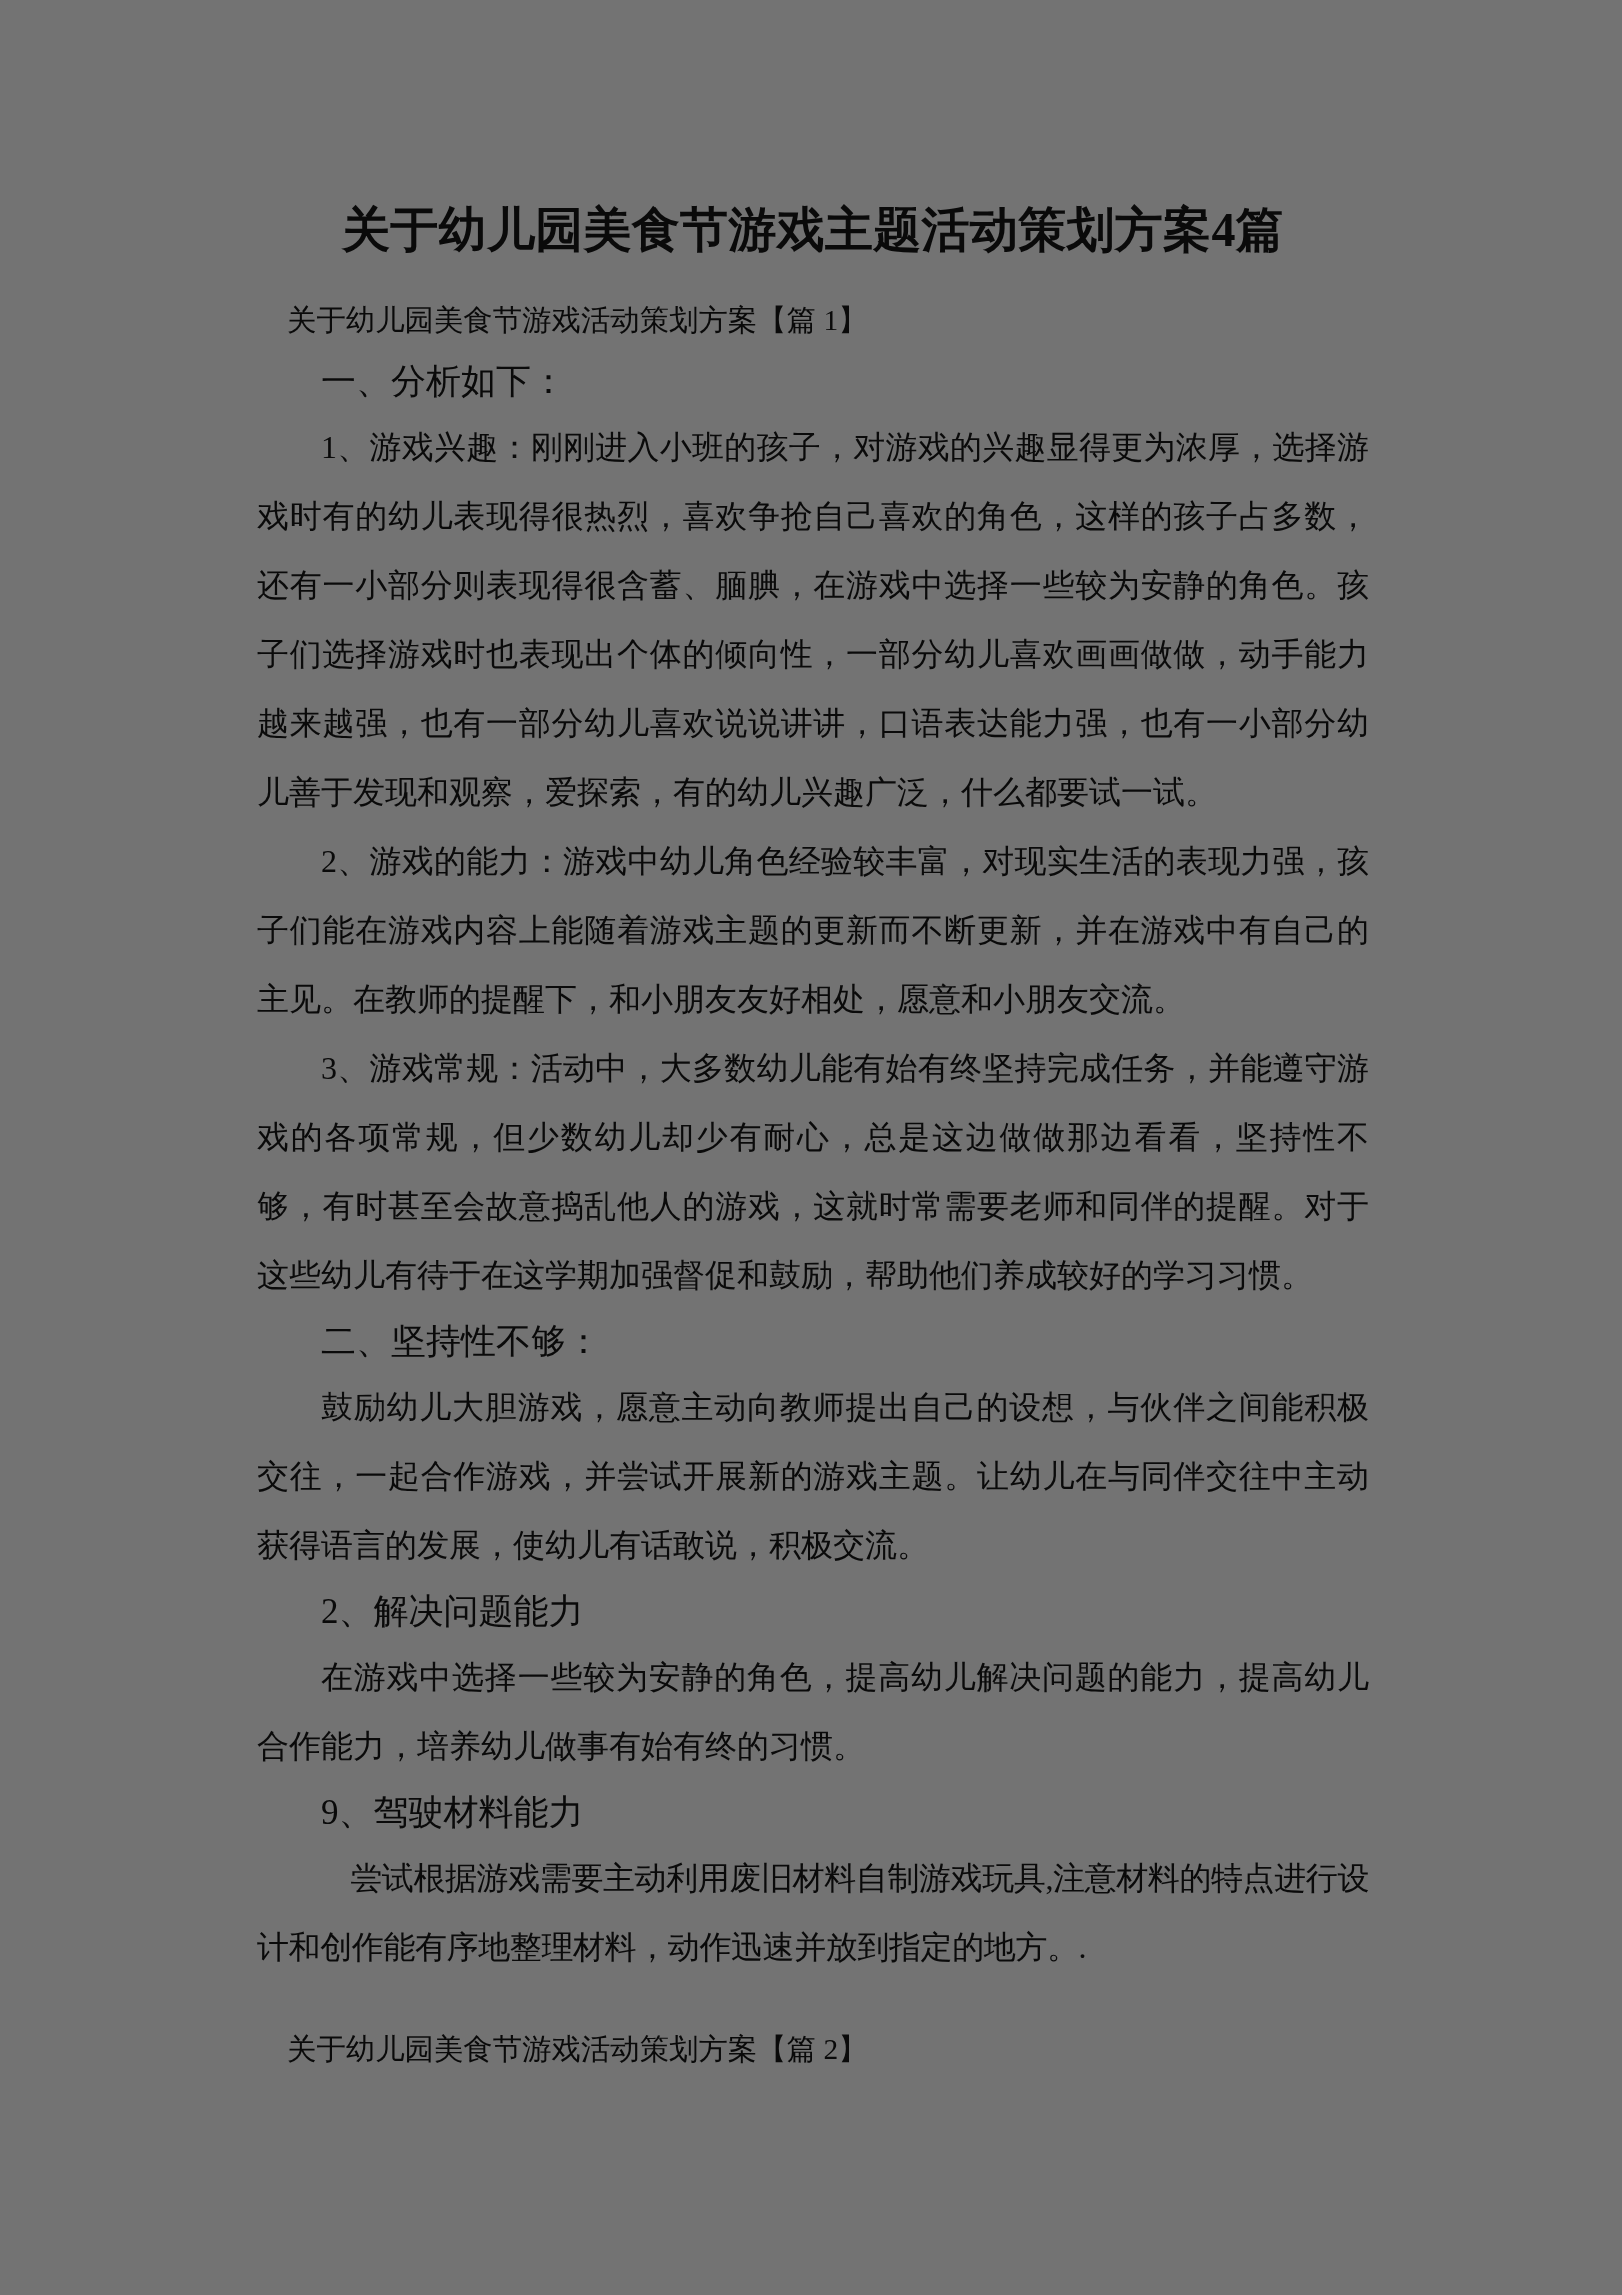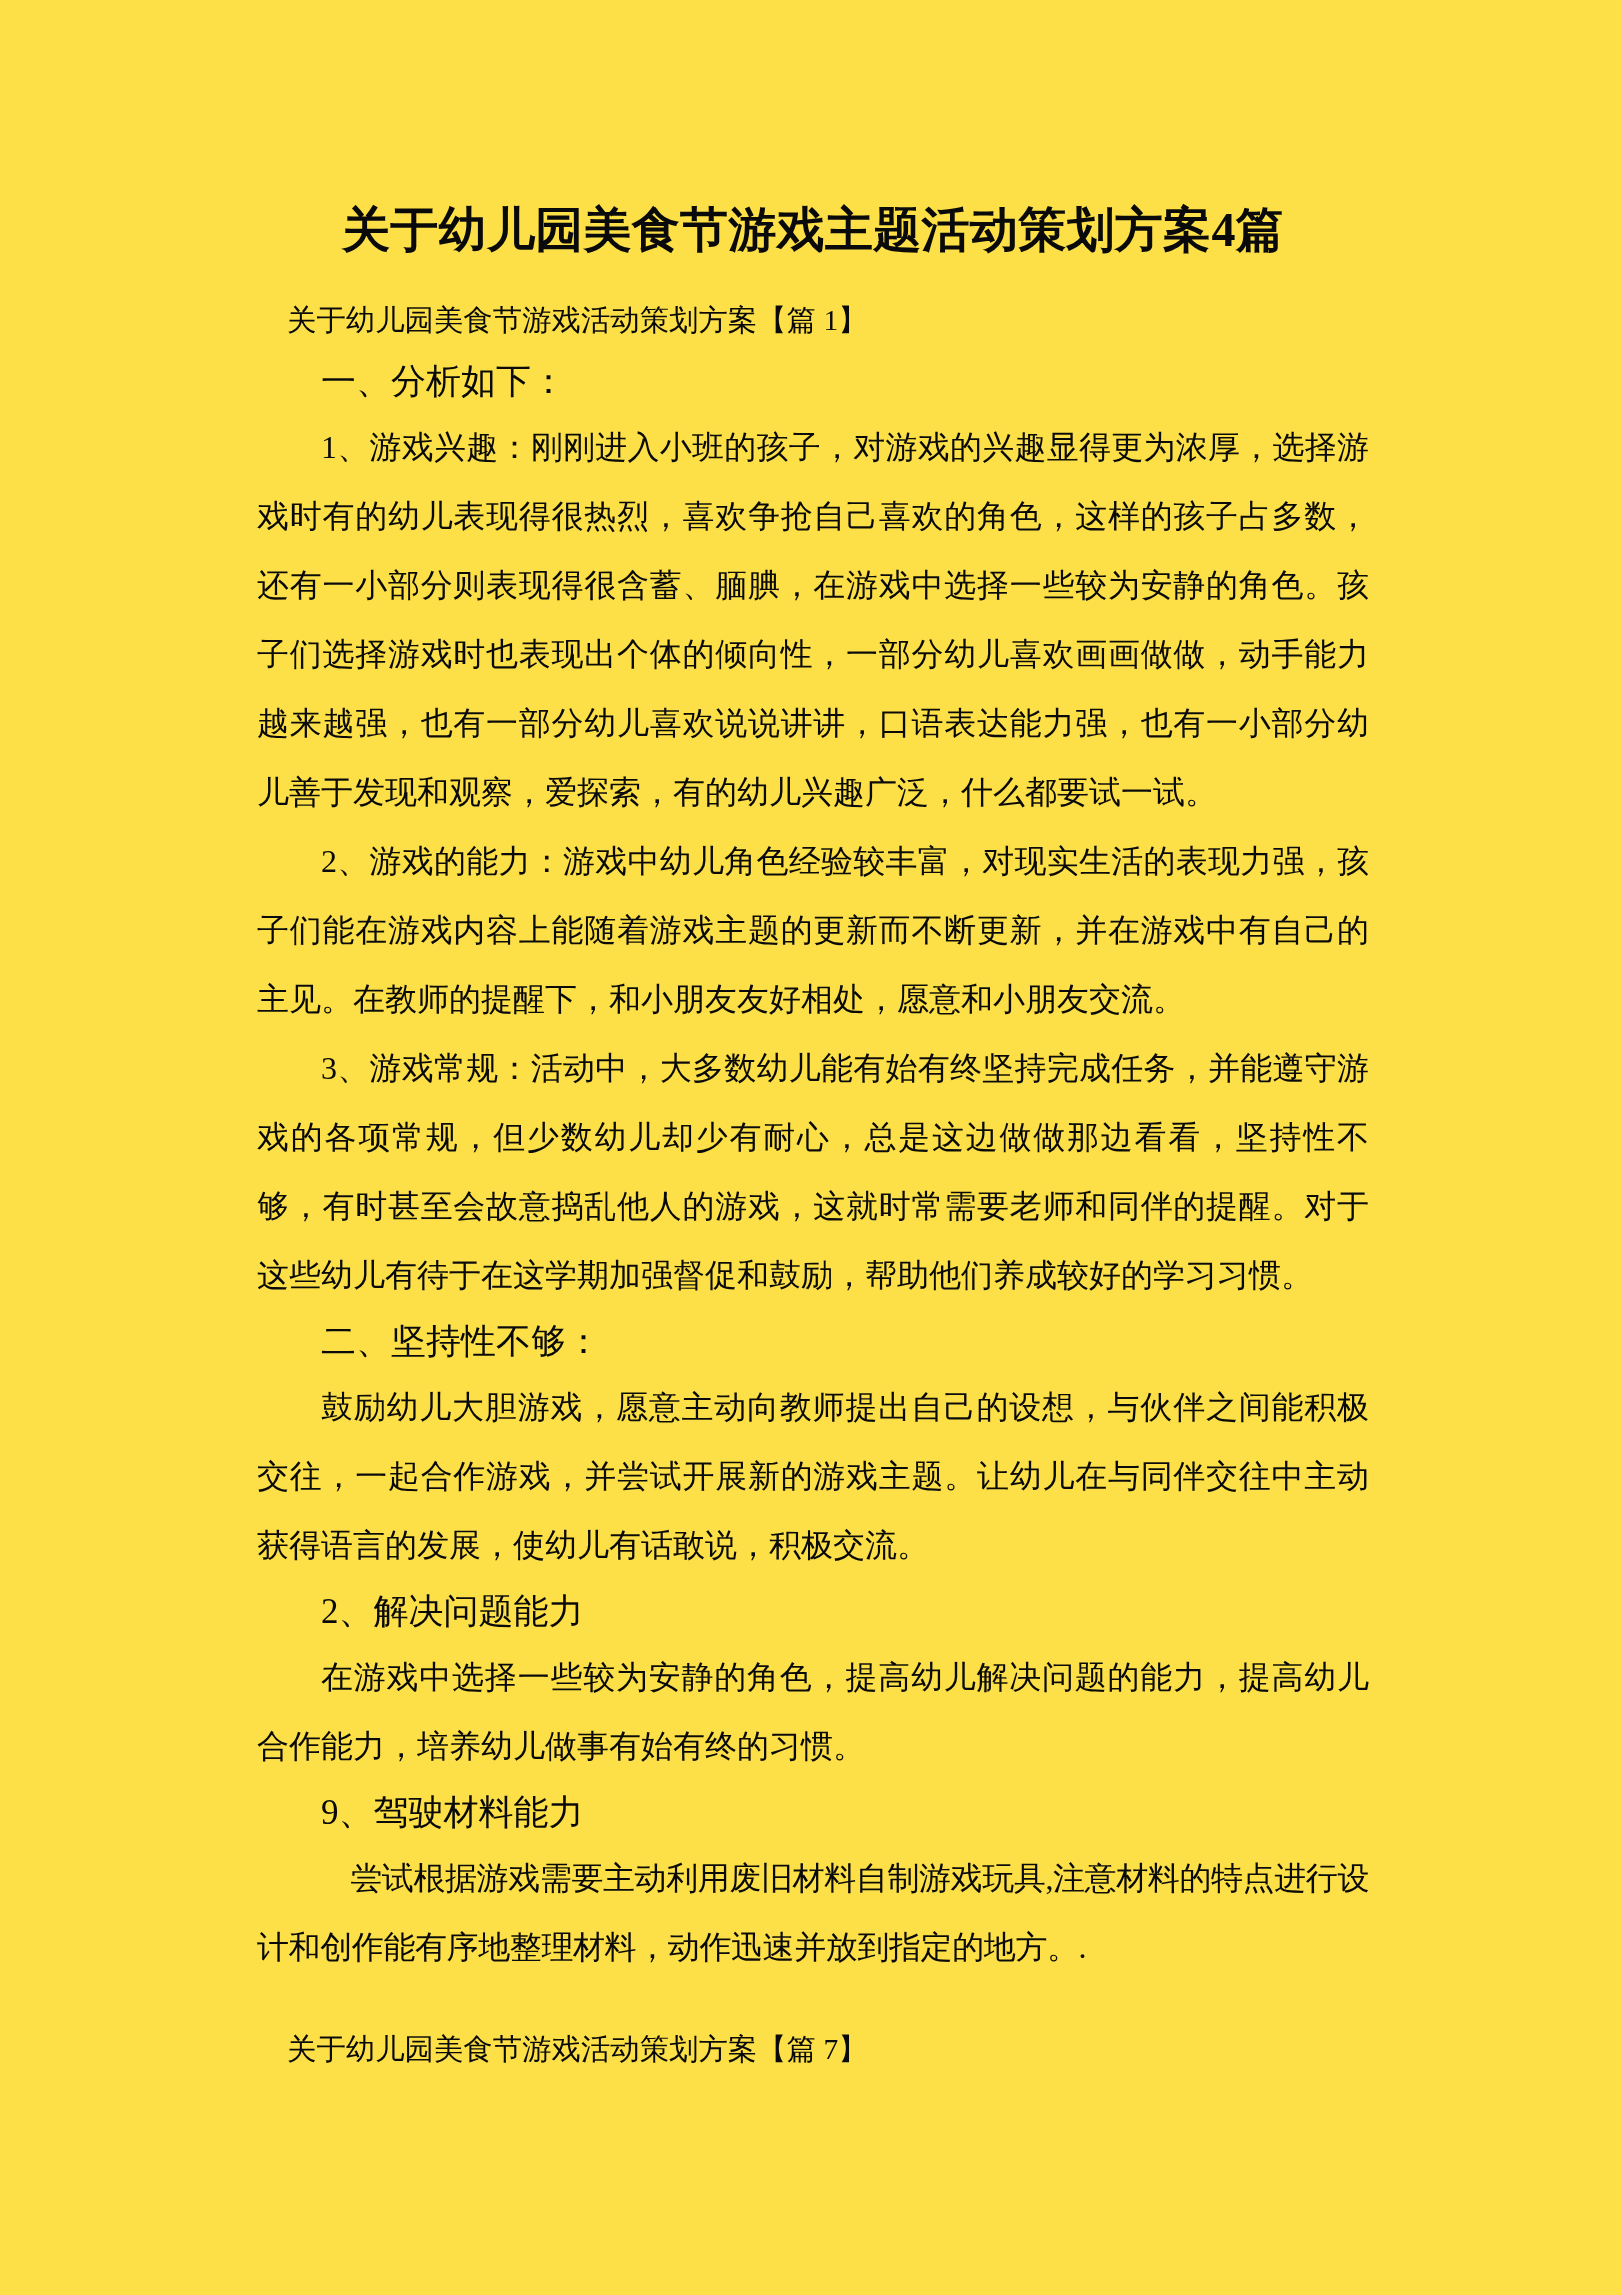--- a/index.html
+++ b/index.html
@@ -5,21 +5,21 @@
 <style>
   html, body {
     margin: 0;
     padding: 0;
     background: #ffffff;
   }
   .page {
     position: relative;
     width: 1623px;
     height: 2295px;
-    background: #fde047;
+    background: #737373;
     overflow: hidden;
     font-family: "Liberation Serif", "DejaVu Serif", serif;
     color: #0a0a0a;
     box-sizing: border-box;
   }
   .content {
     position: absolute;
     left: 257px;
     top: 0;
     width: 1112px;
@@ -96,17 +96,17 @@
     <p class="para">鼓励幼儿大胆游戏，愿意主动向教师提出自己的设想，与伙伴之间能积极交往，一起合作游戏，并尝试开展新的游戏主题。让幼儿在与同伴交往中主动获得语言的发展，使幼儿有话敢说，积极交流。</p>
 
     <p class="sec-head">2、解决问题能力</p>
 
     <p class="para para-tight2">在游戏中选择一些较为安静的角色，提高幼儿解决问题的能力，提高幼儿合作能力，培养幼儿做事有始有终的习惯。</p>
 
     <p class="sec-head">9、驾驶材料能力</p>
 
     <p class="para tight">尝试根据游戏需要主动利用废旧材料自制游戏玩具,注意材料的特点进行设计和创作能有序地整理材料，动作迅速并放到指定的地方。.</p>
 
-    <p class="sub-head last">关于幼儿园美食节游戏活动策划方案【篇 7】</p>
+    <p class="sub-head last">关于幼儿园美食节游戏活动策划方案【篇 2】</p>
 
   </div>
 </div>
 
 
 </body></html>

